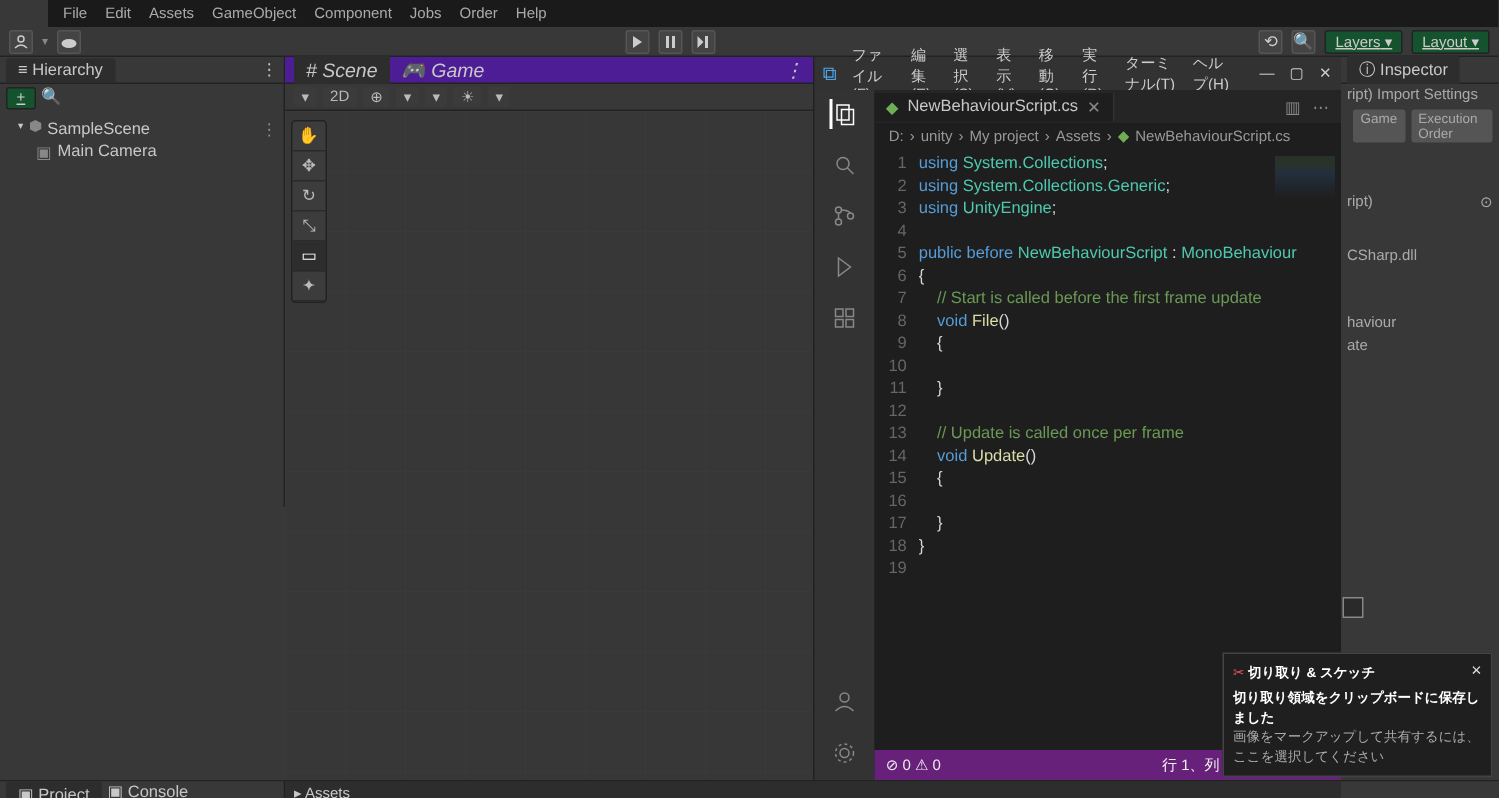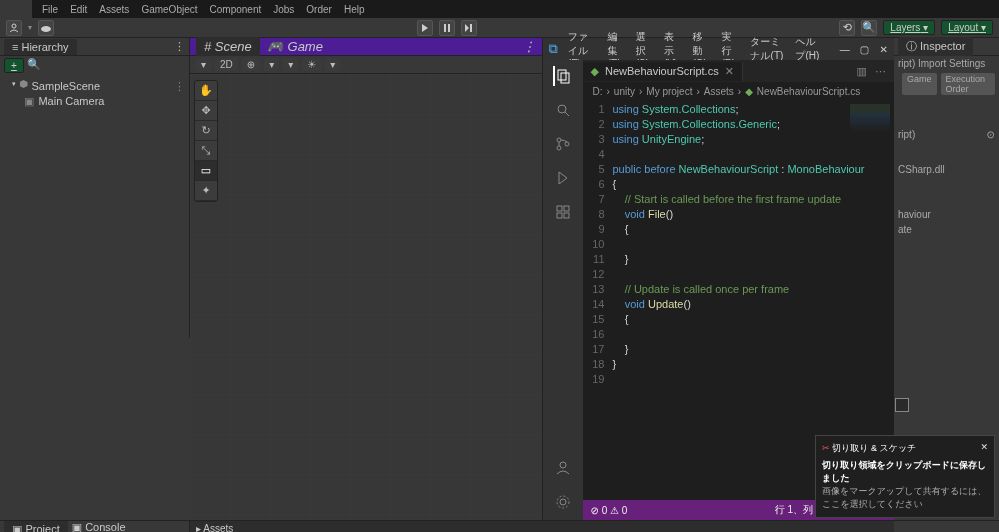--- a/index.html
+++ b/index.html
@@ -54,21 +54,21 @@
 .insp-row { padding:2px 4px; font-size:10px; color:#aaa; display:flex; gap:4px; }
 .insp-sub { margin-left:auto; }
 .btn-small { background:#555; padding:1px 5px; border-radius:2px; font-size:9px; }
 .project-area { height:210px; display:flex; background:#383838; border-top:1px solid #222; }
 .proj-left { width:190px; display:flex; flex-direction:column; border-right:1px solid #222; }
 .proj-tabs { height:16px; display:flex; gap:4px; padding:0 4px; font-size:11px; background:#383838; }
 .proj-main { flex:1; display:flex; flex-direction:column; }
 .assets-bar { height:16px; background:#2d2d2d; padding:2px 6px; font-size:10px; }
 .toast { position:absolute; right:4px; bottom:14px; width:180px; background:#1f1f1f; border:1px solid #444; padding:6px; font-size:9px; color:#ddd; }
 .toast-head { display:flex; justify-content:space-between; margin-bottom:4px; }
-.toast-head b { font-weight:normal; color:#fff; }
+.toast-head b { font-weight:bold; color:#fff; }
 .snip-box { position:absolute; right:90px; bottom:120px; width:14px; height:14px; background:#2a2a2a; border:1px solid #888; }
 svg { display:block; }
 </style>
 </head>
 <body>
 
 <div class="topmenu">
   <span>File</span>
   <span>Edit</span>
   <span>Assets</span>

